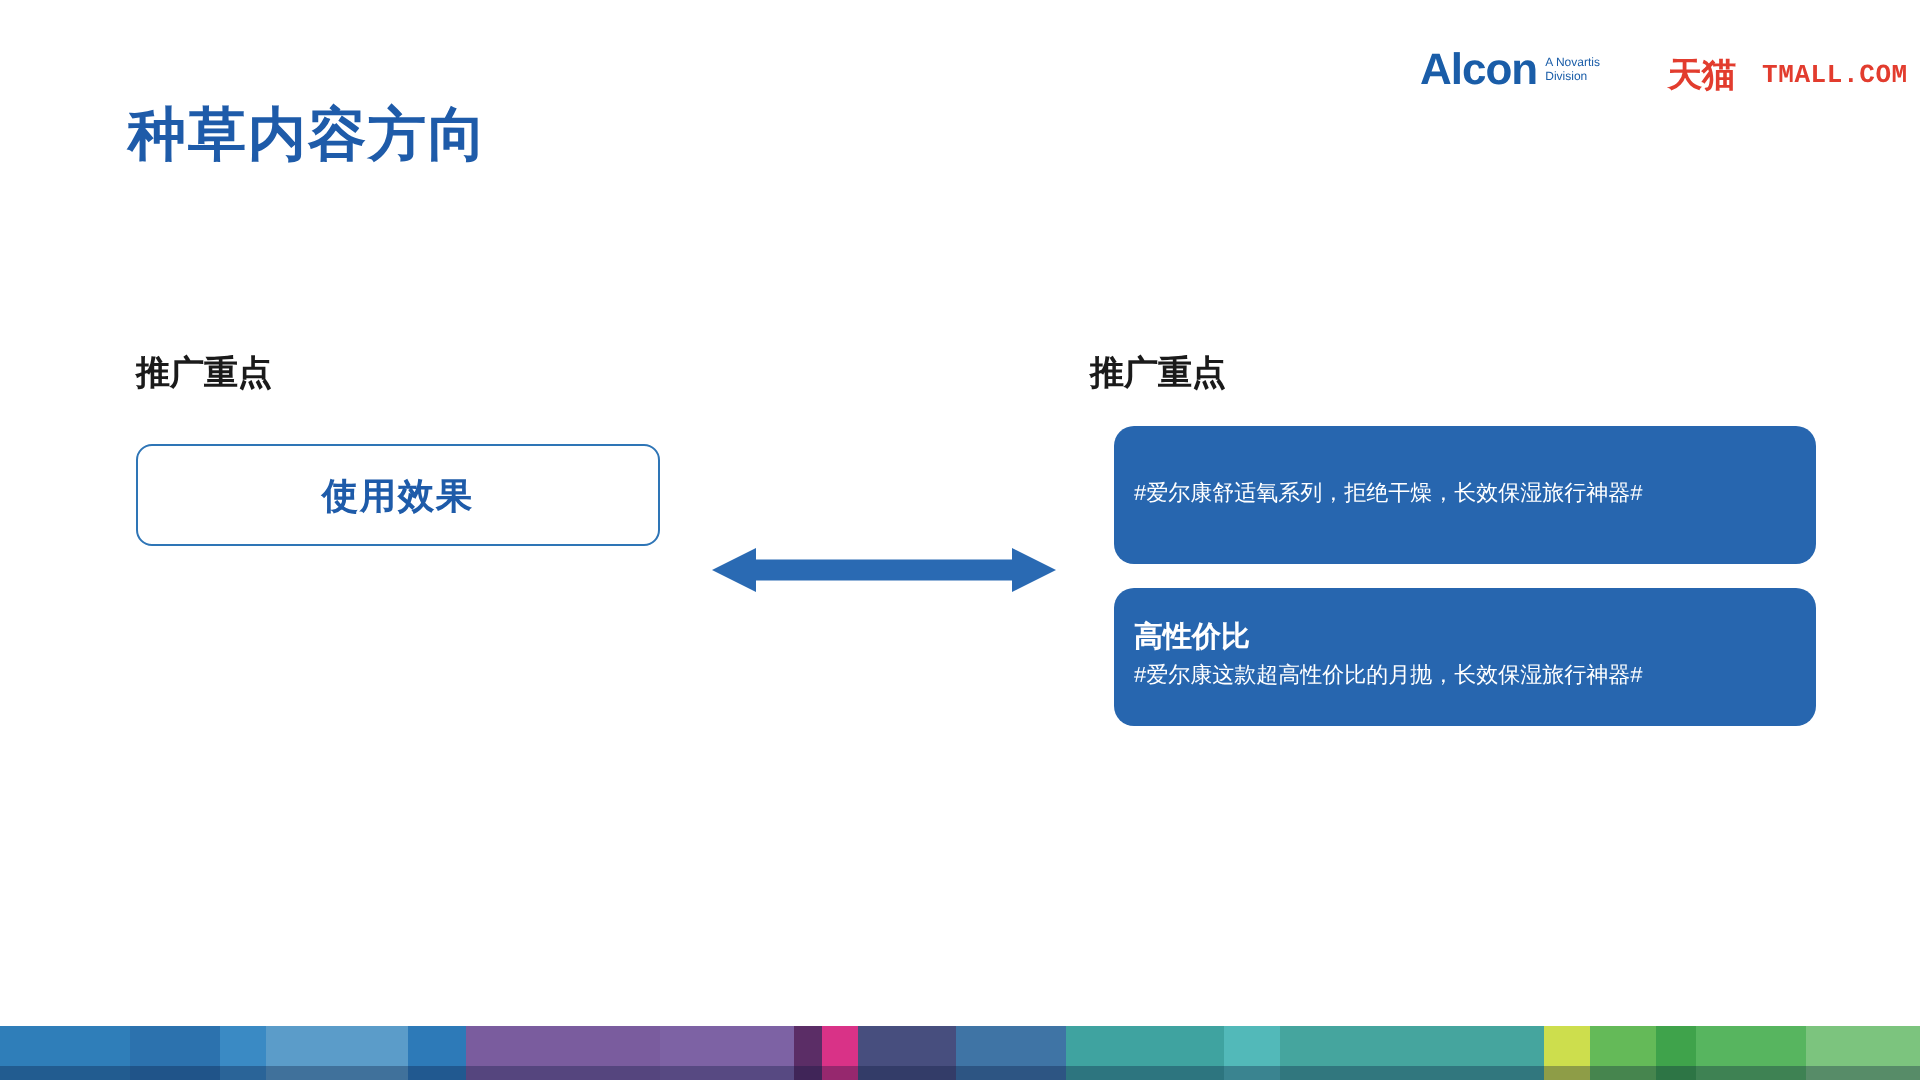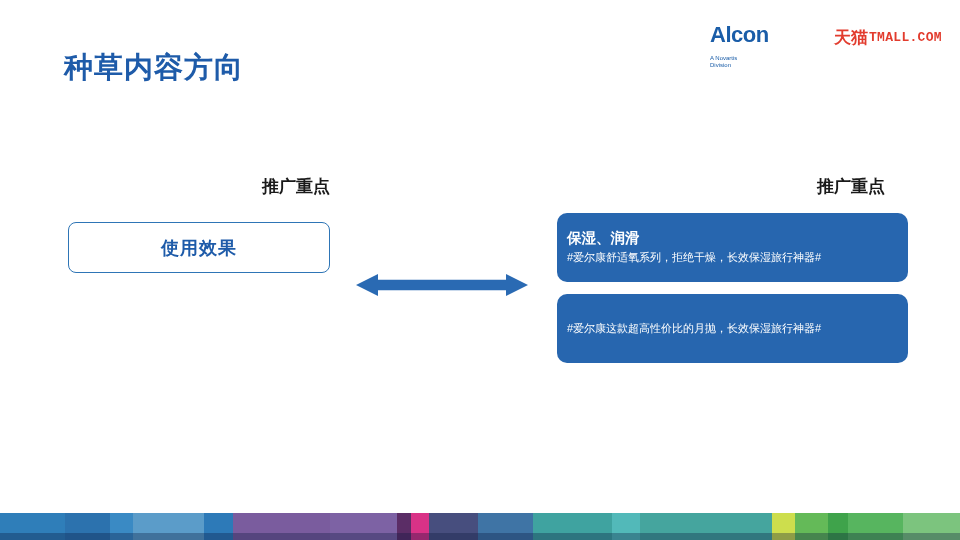--- a/index.html
+++ b/index.html
@@ -19,36 +19,36 @@
   }
   .abs{position:absolute;}
 
   .page-title{
     left:64px;top:48px;
     font-size:29px;font-weight:bold;color:var(--accent_blue);
     letter-spacing:1px;
   }
 
   
-  .alcon-logo{left:710px;top:24px;display:flex;align-items:flex-start;gap:4px;flex-direction:column;}
+  .alcon-logo{left:710px;top:24px;display:flex;align-items:flex-start;gap:4px;}
   .alcon-word{
     font-size:22px;font-weight:bold;color:var(--logo_blue);
     letter-spacing:-0.5px;line-height:22px;font-style:normal;
   }
   .alcon-sub{
     font-size:6px;color:var(--logo_blue);line-height:7px;padding-top:5px;
     white-space:pre-line;
   }
-  .tmall-logo{left:834px;top:26px;display:flex;align-items:center;gap:1px;color:var(--logo_red);}
+  .tmall-logo{left:834px;top:26px;display:flex;align-items:center;gap:13px;color:var(--logo_red);}
   .tmall-cn{font-size:17px;font-weight:bold;}
   .tmall-en{font-size:13px;font-weight:bold;letter-spacing:0.3px;font-family:Liberation Mono, monospace;}
 
   .col-header{
     top:175px;font-size:17px;font-weight:bold;color:var(--header_black);
-    text-align:right;
+    text-align:left;
   }
   .col-header.left{left:68px;width:262px;}
   .col-header.right{left:545px;width:340px;}
 
   
   #left-boxes{left:68px;top:222px;width:262px;}
   .pbox{
     box-sizing:border-box;width:262px;height:51px;margin-bottom:25px;
     border:1.5px solid var(--border_blue);border-radius:8px;background:#ffffff;
     display:flex;align-items:center;justify-content:center;
@@ -103,24 +103,24 @@
   </div>
 
 <div class="abs arrow-wrap">
   <svg width="176" height="40" viewBox="0 0 176 40" xmlns="http://www.w3.org/2000/svg">
     <polygon points="2,20 24,9 24,14.8 152,14.8 152,9 174,20 152,31 152,25.2 24,25.2 24,31" fill="var(--arrow_blue)"></polygon>
   </svg>
 </div>
 
 <div class="abs" id="right-cards">
     <div class="card">
-      <div class="card-title">保湿、润滑</div>
       <div class="card-desc">#爱尔康舒适氧系列，拒绝干燥，长效保湿旅行神器#</div>
     </div>
     <div class="card">
+      <div class="card-title">高性价比</div>
       <div class="card-desc">#爱尔康这款超高性价比的月抛，长效保湿旅行神器#</div>
     </div>
   </div>
 
 <div class="abs" id="mosaic">
     <div class="mtile" style="width: 65px; background: rgb(47, 126, 185);"></div>
     <div class="mtile" style="width: 45px; background: rgb(44, 114, 174);"></div>
     <div class="mtile" style="width: 23px; background: rgb(58, 138, 196);"></div>
     <div class="mtile" style="width: 71px; background: rgb(91, 156, 201);"></div>
     <div class="mtile" style="width: 29px; background: rgb(45, 122, 184);"></div>

